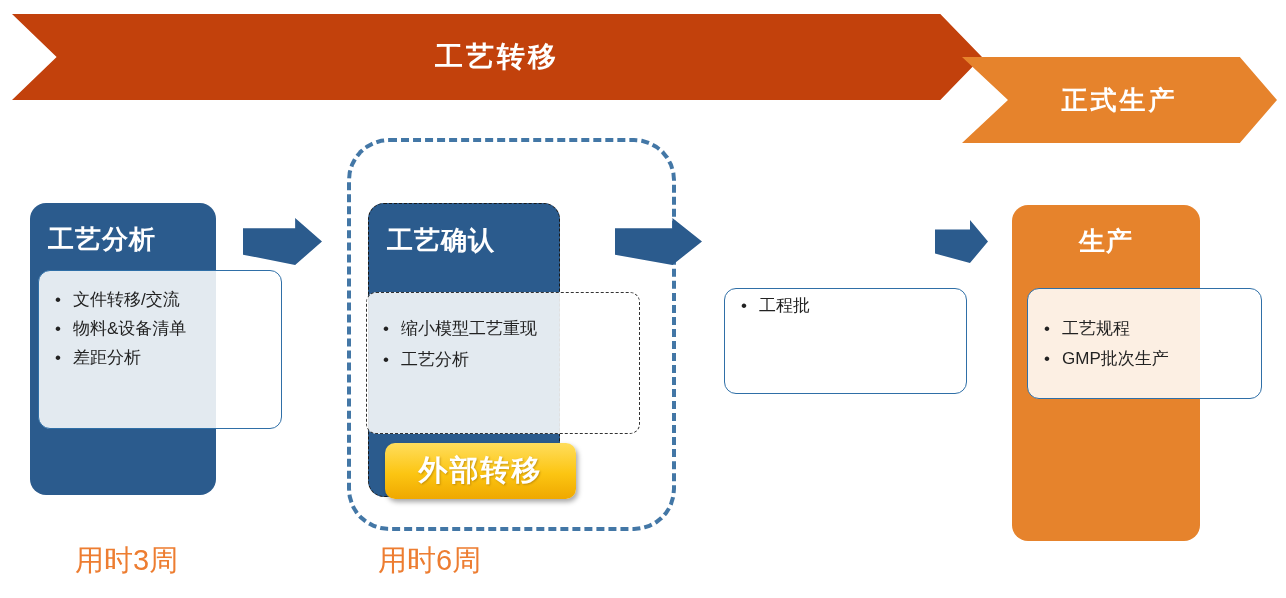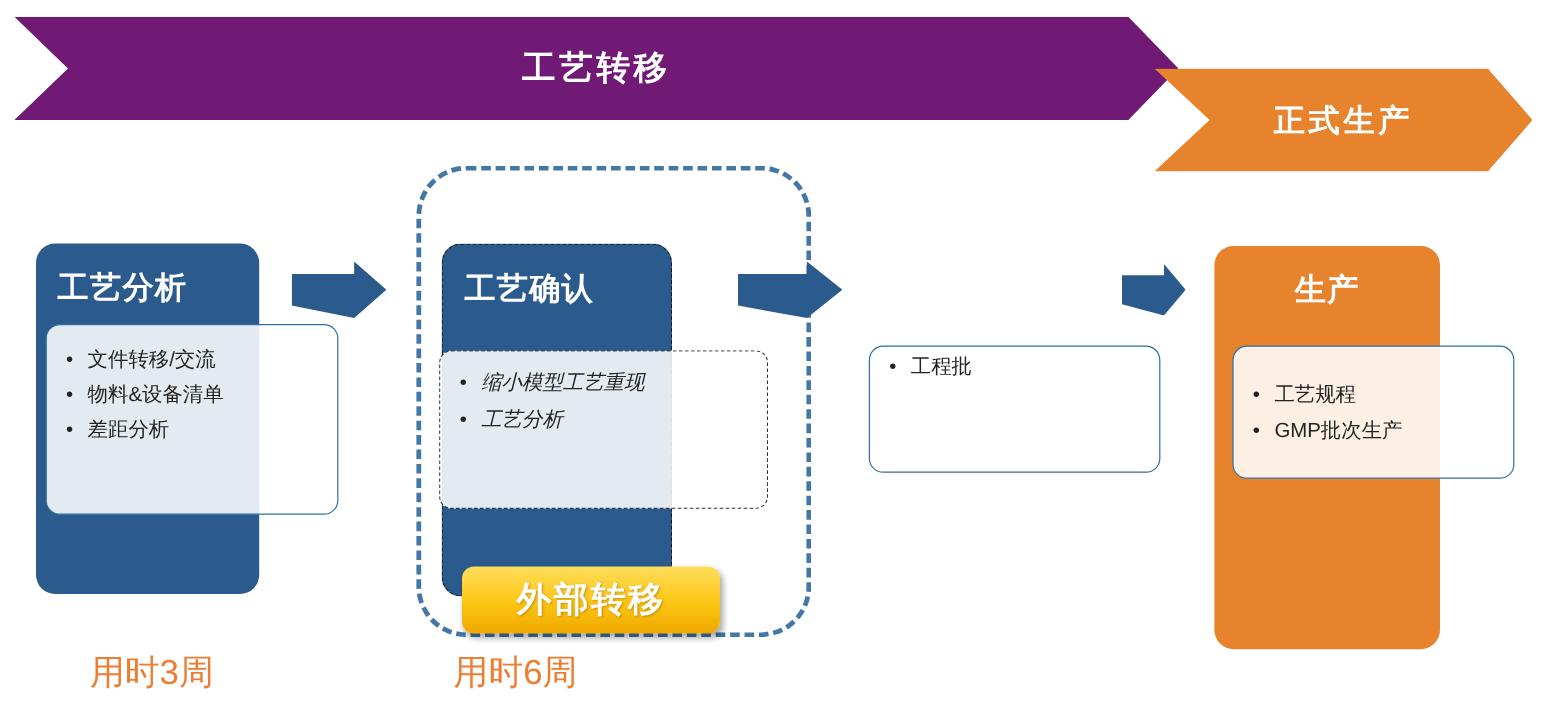--- a/index.html
+++ b/index.html
@@ -2,21 +2,21 @@
 <html><head>
 <meta charset="utf-8">
 <style>
   html,body{margin:0;padding:0;background:#ffffff;}
   body{font-family:"Liberation Sans","DejaVu Sans",sans-serif;}
   #canvas{position:relative;width:1286px;height:598px;background:#ffffff;overflow:hidden;}
 
   
   .banner{position:absolute;display:flex;align-items:center;justify-content:center;
           color:#ffffff;font-weight:bold;font-size:28px;letter-spacing:3px;}
-  .banner-blue{left:12px;top:14px;width:970px;height:86px;background:#701a75;
+  .banner-blue{left:12px;top:14px;width:970px;height:86px;background:#c2410c;
       clip-path:polygon(0 0,95.7% 0,100% 50%,95.7% 100%,0 100%,4.6% 50%);}
   .banner-orange{left:962px;top:14px;width:315px;height:86px;background:#E6832C;
       clip-path:polygon(0 0,88.2% 0,100% 50%,88.2% 100%,0 100%,14.6% 50%);font-size:26px;margin-top:43px;}
 
   
   .card{position:absolute;border-radius:16px;}
   .card-blue{background:#2B5B8D;}
   .card-orange{background:#E6832C;}
   .card-title{color:#ffffff;font-weight:bold;font-size:26px;padding:19px 0 0 18px;letter-spacing:1px;}
   .card-title-center{text-align:center;padding-left:0;}
@@ -27,38 +27,38 @@
   #card-prod    {left:1012px;top:205px;width:188px;height:336px;}
 
   
   .detail{position:absolute;background:rgba(255,255,255,0.87);border-radius:12px;
           border:1.5px solid #2F6FA7;}
   .detail ul{margin:0;padding:0;list-style:none;}
   .detail li{font-size:17px;color:#222222;line-height:29px;padding-left:34px;position:relative;}
   .detail li::before{content:"•";position:absolute;left:16px;}
 
   #detail-analysis{left:38px;top:270px;width:242px;height:143px;padding-top:14px;}
-  #detail-confirm {left:366px;top:292px;width:272px;height:120px;padding-top:10px;
-                   border:1px dashed #333333;border-radius:10px;font-style:italic;}
+  #detail-confirm {left:366px;top:292px;width:272px;height:120px;padding-top:20px;
+                   border:1px dashed #333333;border-radius:10px;}
   #detail-confirm li{line-height:31px;}
   #detail-scaleup {left:724px;top:288px;width:241px;height:102px;padding-top:2px;}
   #detail-prod    {left:1027px;top:288px;width:233px;height:84px;padding-top:25px;}
   #detail-prod li {line-height:30px;}
 
   
   #dashed-group{position:absolute;left:347px;top:138px;width:321px;height:385px;
       border:4px dashed #4377A6;border-radius:42px;background:transparent;}
 
   
-  #external-badge{position:absolute;left:385px;top:443px;width:215px;height:56px;
+  #external-badge{position:absolute;left:385px;top:443px;width:191px;height:56px;
       border-radius:10px;display:flex;align-items:center;justify-content:center;
       background:linear-gradient(180deg,#FFDD5C 0%,#FCC512 55%,#EFA800 100%);
       box-shadow:2px 3px 5px rgba(0,0,0,0.35);
       color:#ffffff;font-weight:bold;font-size:29px;letter-spacing:2px;
-      text-shadow:1px 1px 2px rgba(140,90,0,0.45);margin-top:29px;}
+      text-shadow:1px 1px 2px rgba(140,90,0,0.45);}
 
   
   .arrow{position:absolute;background:#2B5B8D;
       clip-path:polygon(0 22%,66% 22%,66% 0,100% 50%,66% 100%,0 78%);}
   #arrow-1{left:243px;top:218px;width:79px;height:47px;}
   #arrow-2{left:615px;top:218px;width:87px;height:47px;}
   #arrow-3{left:935px;top:220px;width:53px;height:43px;}
 
   
   .caption{position:absolute;color:#ED7D31;font-weight:normal;font-size:29px;}

